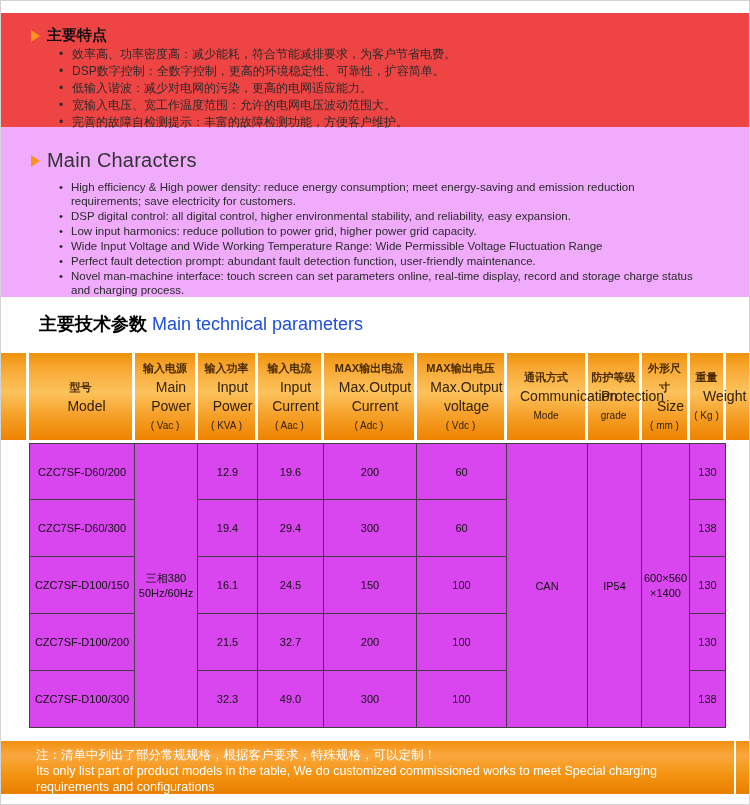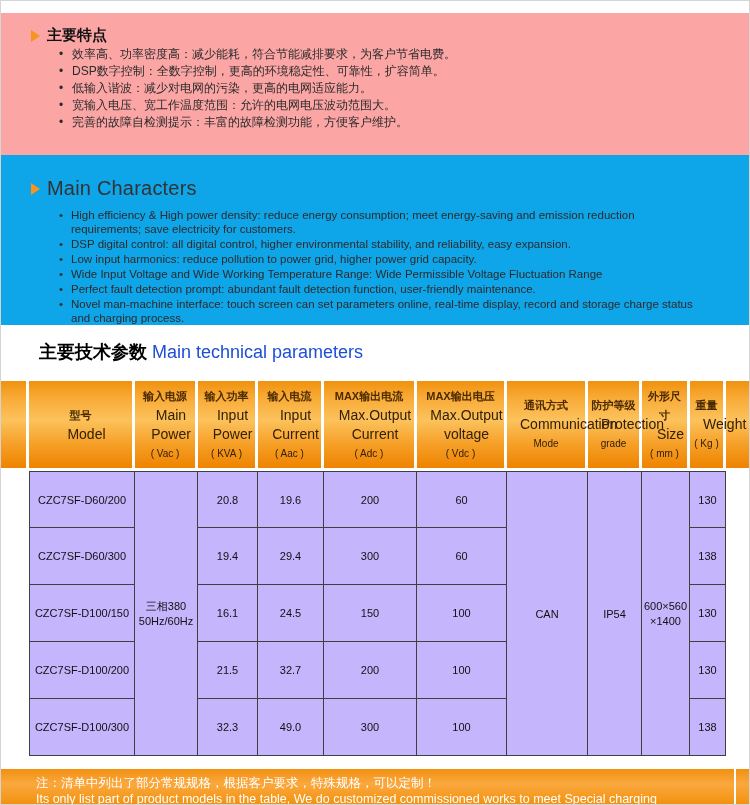--- a/index.html
+++ b/index.html
@@ -13,42 +13,42 @@
     width: 750px;
     height: 805px;
     border: 1px solid #d4d4d4;
     background: #fff;
     overflow: hidden;
     padding-top: 12px;
   }
 
   
   .panel-zh {
-    background: #fca5a5;
+    background: #ef4444;
     padding: 13px 20px 10px 30px;
-    height: 142px;
+    height: 114px;
   }
   .sec-head { display: flex; align-items: center; }
   .tri {
     width: 0; height: 0; display: inline-block;
     border-top: 6px solid transparent;
     border-bottom: 6px solid transparent;
     border-left: 9px solid #f7941d;
     margin-right: 7px;
   }
   .panel-zh h2 { font-size: 15px; font-weight: bold; color: #111; }
   .bullets-zh { list-style: none; margin: 1px 0 0 28px; }
   .bullets-zh li {
     position: relative; padding-left: 13px;
     font-size: 12px; line-height: 17px; color: #2b2b2b;
   }
   .bullets-zh li::before { content: "•"; position: absolute; left: 0; color: #2b2b2b; }
 
   
-  .panel-en { padding: 22px 20px 0 30px; background: #0ea5e9; }
+  .panel-en { padding: 22px 20px 0 30px; background: #f0abfc; }
   .panel-en h2 { font-size: 20px; font-weight: 400; color: #333; letter-spacing: 0.2px; }
   .bullets-en { list-style: none; margin: 8px 0 0 28px; }
   .bullets-en li {
     position: relative; padding-left: 12px; text-align: left;
     font-size: 11.5px; line-height: 14px; color: #2b2b2b;
     margin-bottom: 1px; padding-right: 30px;
   }
   .bullets-en li::before { content: "•"; position: absolute; left: 0; color: #2b2b2b; }
 
   
@@ -69,21 +69,21 @@
     border-right: 3px solid #ffffff;
     border-bottom: 3px solid #ffffff;
     vertical-align: middle; text-align: center;
     font-weight: 400; padding: 0 1px;
   }
   thead th.strip-r { border-right: none; }
   .h-zh { font-size: 11px; color: #4a2a00; font-weight: bold; line-height: 19px; }
   .h-en { font-size: 14px; color: #332008; line-height: 19px; padding-left: 12px; }
   .h-unit { font-size: 10px; color: #332008; line-height: 19px; }
   tbody td {
-    height: 57px; background: #c4b5fd;
+    height: 57px; background: #d946ef;
     border-right: 1px solid #3f3f3f;
     border-bottom: 1px solid #3f3f3f;
     text-align: center; vertical-align: middle;
     font-size: 11px; color: #111;
   }
   tbody tr.first td { border-top: 1px solid #3f3f3f; }
   tbody td.model { border-left: 1px solid #3f3f3f; font-size: 11px; }
   tbody td.blank { border: none !important; background: transparent; }
   .cell-line { line-height: 15px; }
 
@@ -213,21 +213,21 @@
       </tr>
     </thead>
     <tbody>
       <tr class="first">
         <td class="blank" rowspan="5"></td>
         <td class="model">CZC7SF-D60/200</td>
         <td rowspan="5">
           <div class="cell-line">三相380</div>
           <div class="cell-line">50Hz/60Hz</div>
         </td>
-        <td>20.8</td>
+        <td>12.9</td>
         <td>19.6</td>
         <td>200</td>
         <td>60</td>
         <td rowspan="5">CAN</td>
         <td rowspan="5">IP54</td>
         <td rowspan="5">
           <div class="cell-line">600×560</div>
           <div class="cell-line">×1400</div>
         </td>
         <td>130</td>

